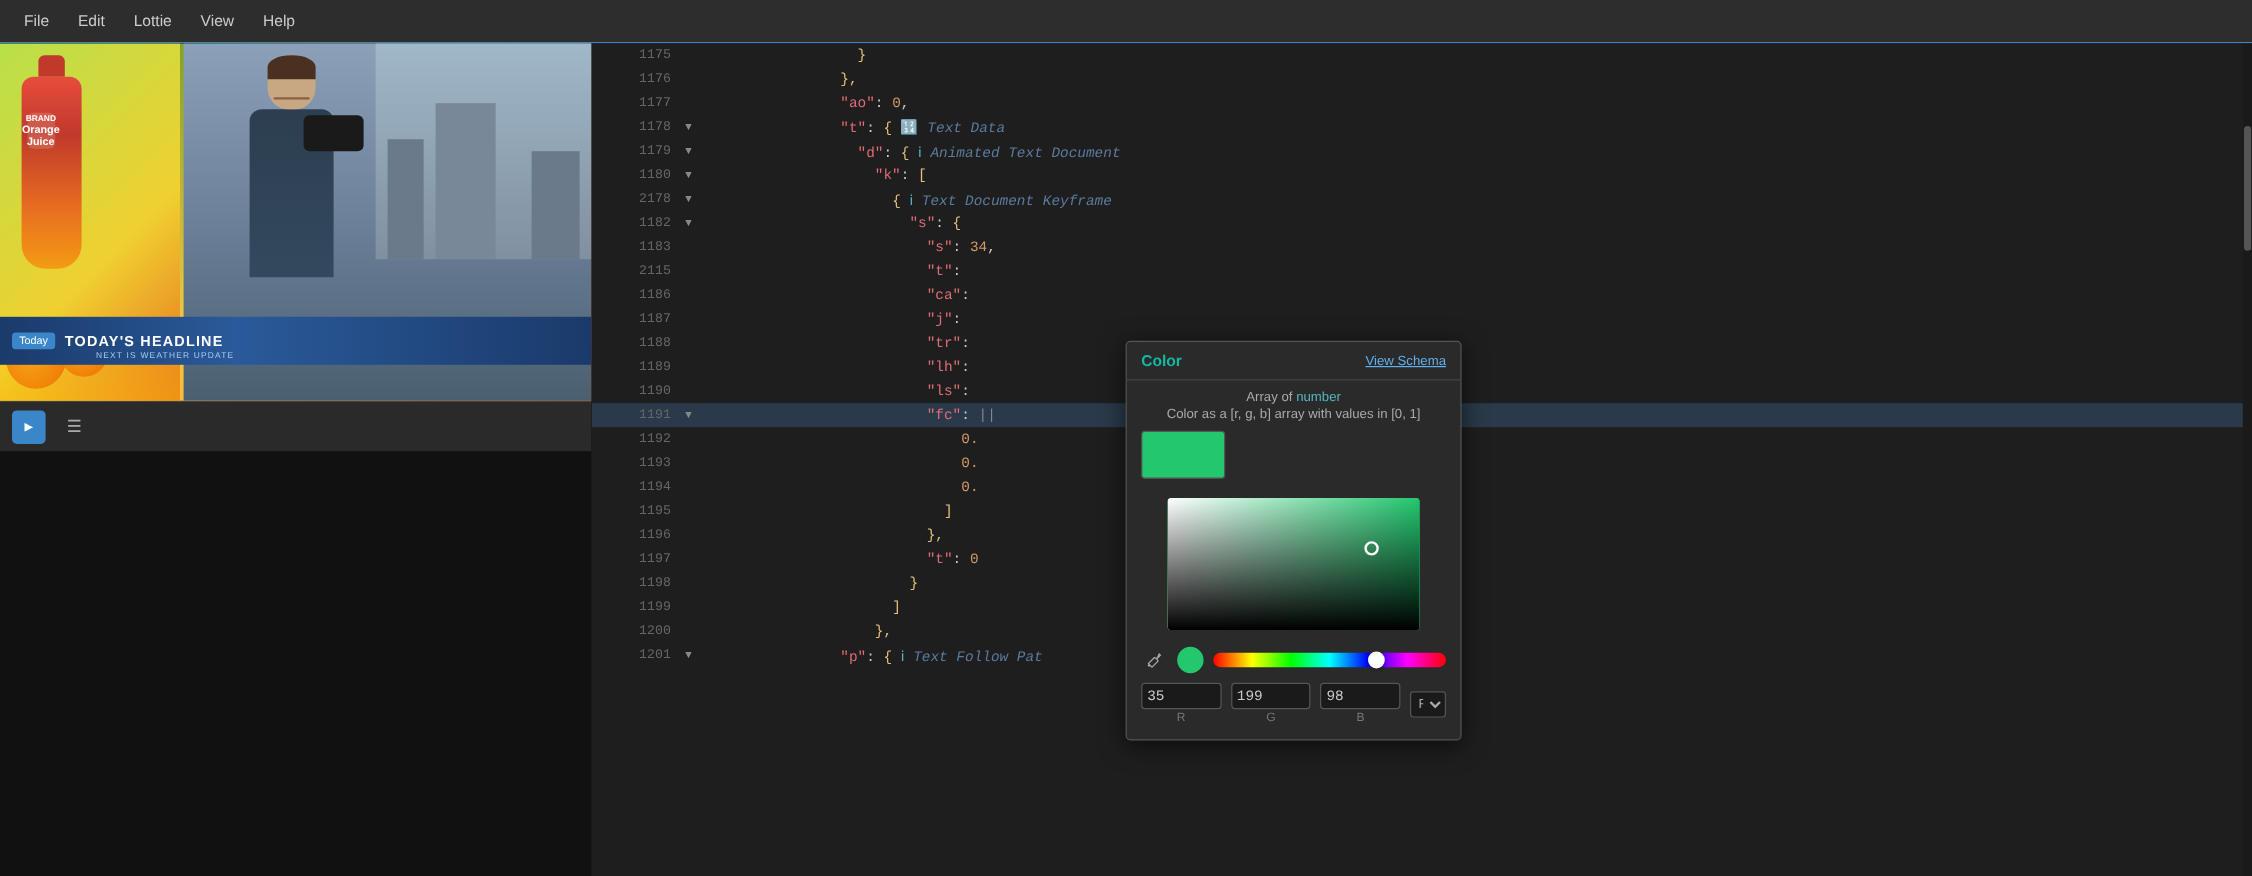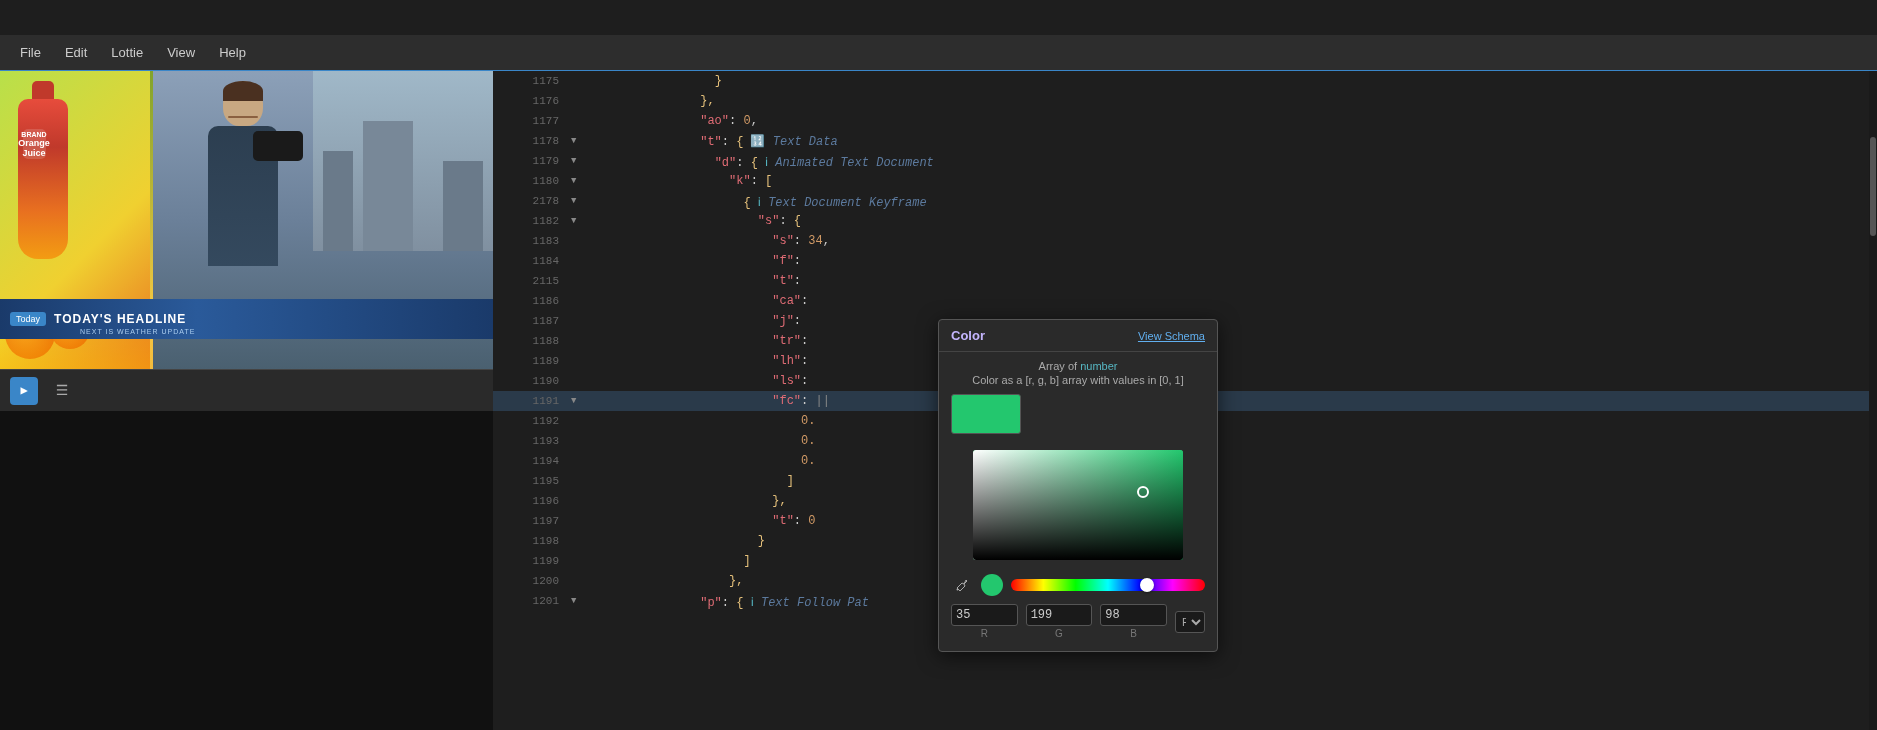--- a/index.html
+++ b/index.html
@@ -7,21 +7,20 @@
 
     
     .menubar {
       display: flex;
       align-items: center;
       background: #2d2d2d;
       border-bottom: 1px solid #3a86c8;
       height: 36px;
       padding: 0 8px;
       flex-shrink: 0;
-      margin-top: 35px;
     }
     .menubar-item {
       padding: 4px 12px;
       color: #ccc;
       font-family: Arial, sans-serif;
       font-size: 13px;
       cursor: pointer;
     }
 
     
@@ -242,21 +241,21 @@
     }
 
     .color-popup-header {
       display: flex;
       justify-content: space-between;
       align-items: center;
       padding: 8px 12px;
       border-bottom: 1px solid #444;
     }
     .color-popup-title {
-      color: #c4b5fd;
+      color: #14b8a6;
       font-family: Arial, sans-serif;
       font-size: 13px;
       font-weight: bold;
     }
     .view-schema-link {
       color: #61afef;
       font-family: Arial, sans-serif;
       font-size: 11px;
       cursor: pointer;
       text-decoration: underline;
@@ -545,25 +544,20 @@
           <span class="line-arrow" style="color:#888;font-size:9px;">▼</span>
           <span class="line-content">                        <span class="key">"s"</span>: <span class="bracket">{</span></span>
         </div>
 
         <div class="line">
           <span class="line-num">1183</span>
           <span class="line-arrow"></span>
           <span class="line-content">                          <span class="key">"s"</span>: <span class="num">34</span>,</span>
         </div>
 
-        <div class="line">
-          <span class="line-num">1184</span>
-          <span class="line-arrow"></span>
-          <span class="line-content">                          <span class="key">"f"</span>:</span>
-        </div>
 
         <div class="line">
           <span class="line-num">2115</span>
           <span class="line-arrow"></span>
           <span class="line-content">                          <span class="key">"t"</span>:</span>
         </div>
 
         <div class="line">
           <span class="line-num">1186</span>
           <span class="line-arrow"></span>

